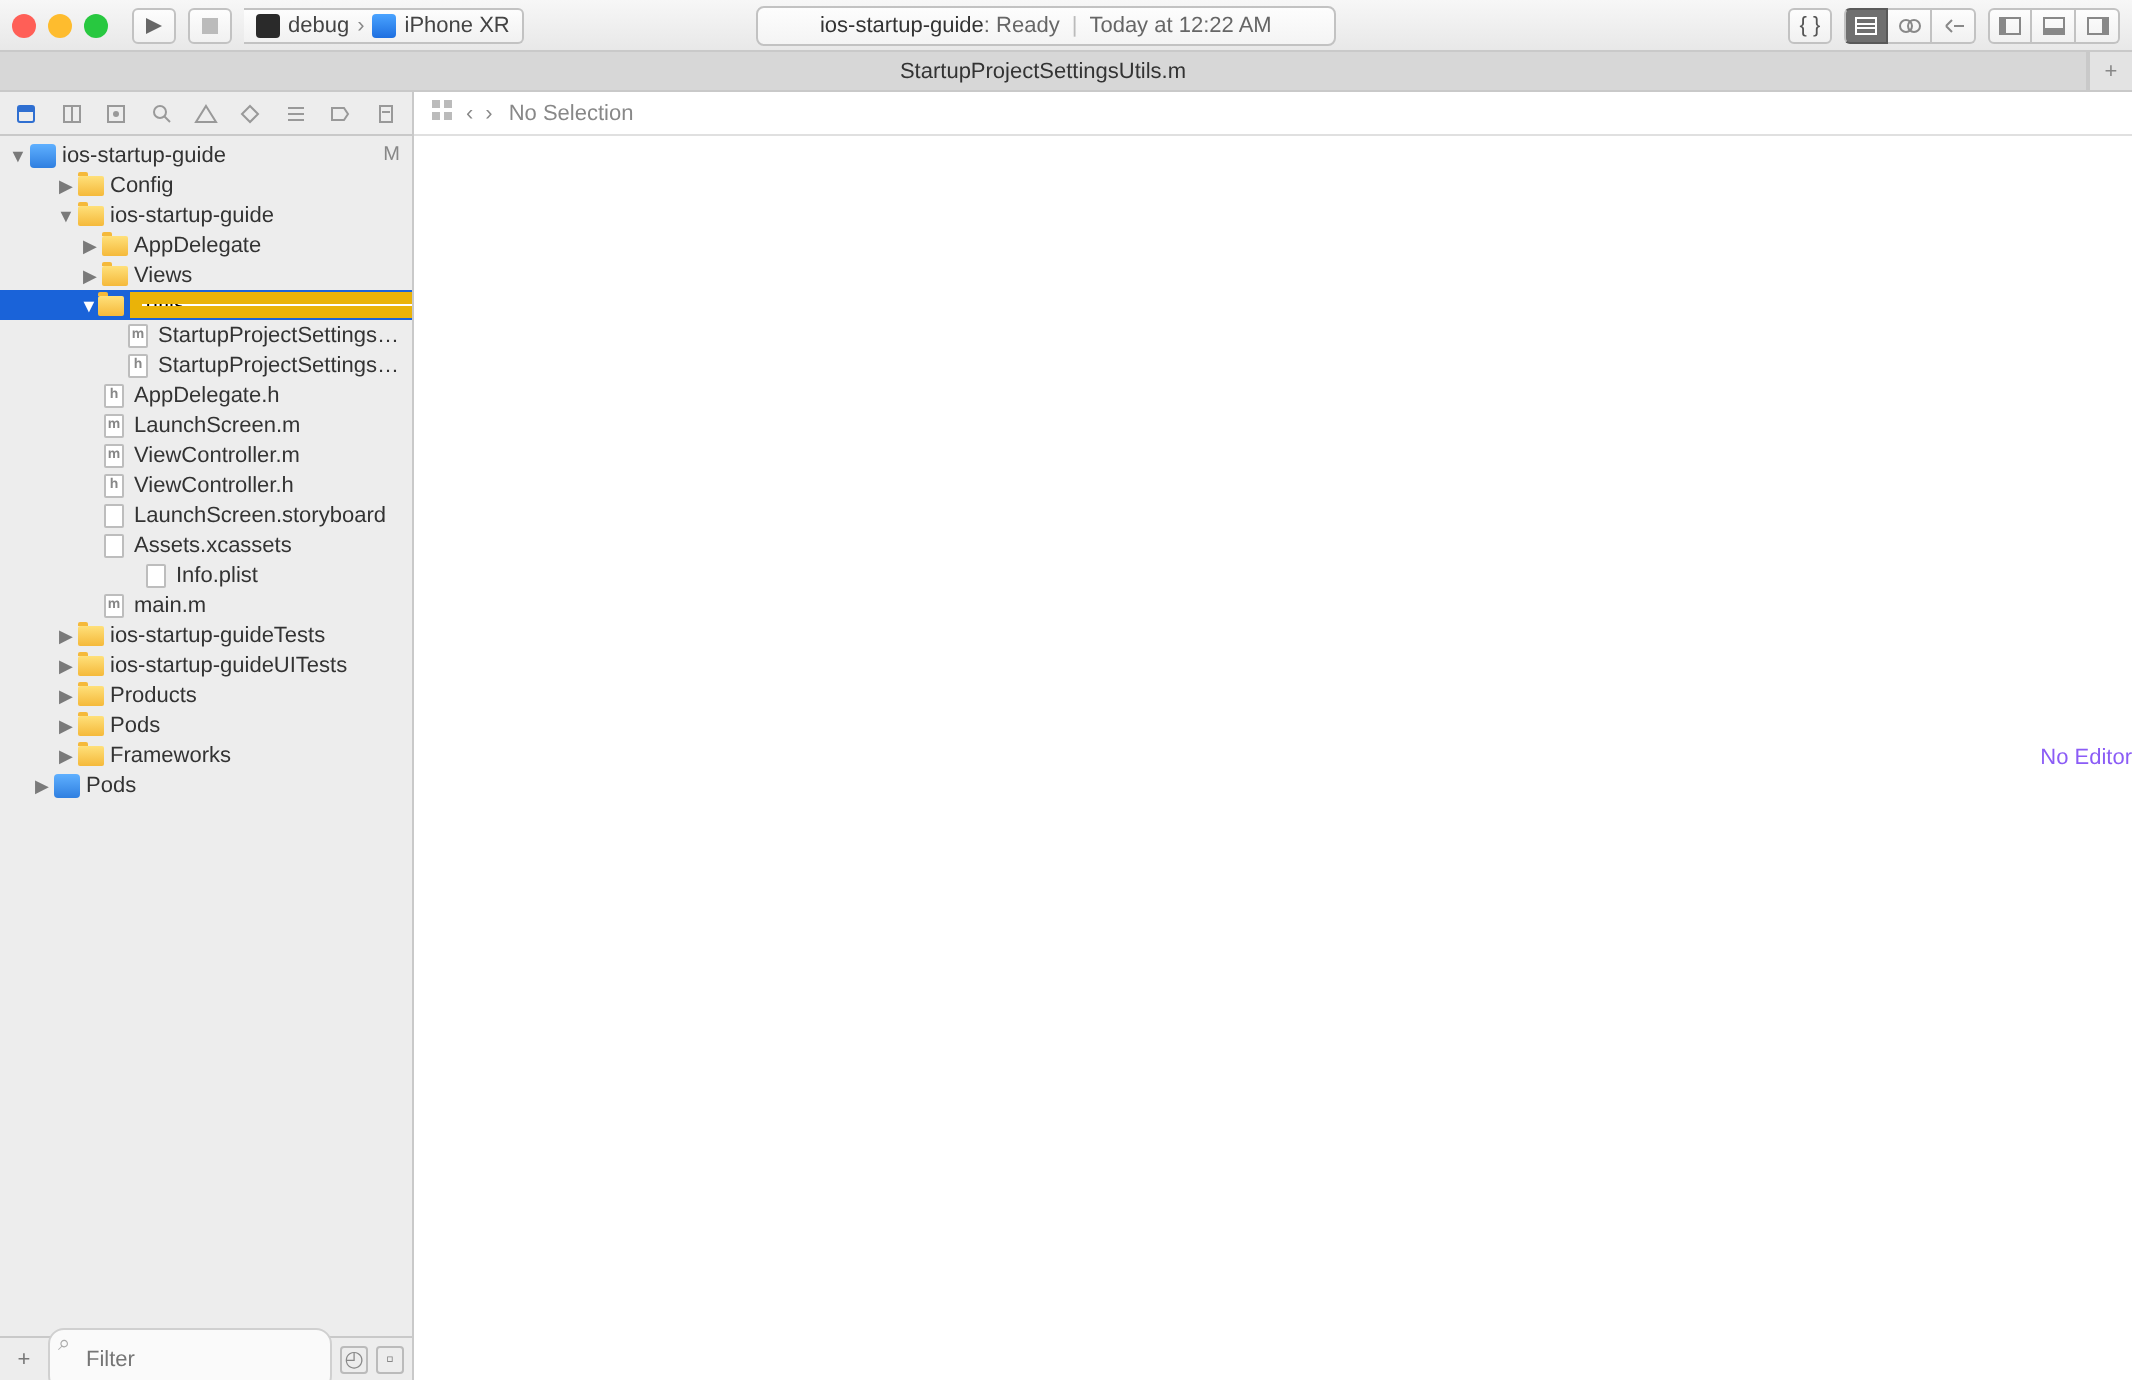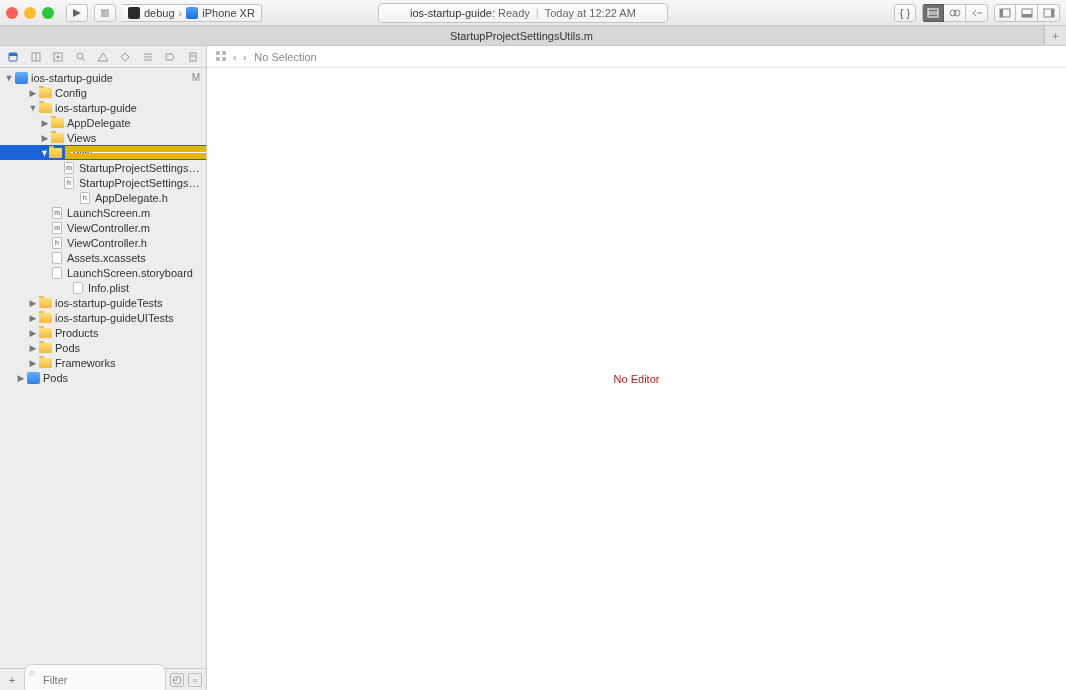--- a/index.html
+++ b/index.html
@@ -60,21 +60,21 @@
 .navfooter{height:22px;border-top:1px solid #c9c9c9;display:flex;align-items:center;padding:0 4px;gap:4px;background:#ededed;}
 .navfooter .plus{width:16px;color:#777;text-align:center;}
 .navfooter .filter{flex:1;position:relative;}
 .navfooter input{width:100%;height:32px;border:1px solid #d0d0d0;border-radius:8px;padding:0 6px 0 18px;background:#fafafa;color:#666;}
 .navfooter .ficon{position:absolute;left:5px;top:2px;color:#aaa;}
 .navfooter .opt{width:14px;height:14px;border:1px solid #bbb;border-radius:2px;display:flex;align-items:center;justify-content:center;color:#888;}
 
 .editor{flex:1;display:flex;flex-direction:column;background:#fff;}
 .jumpbar{height:22px;border-bottom:1px solid #e0e0e0;display:flex;align-items:center;gap:8px;padding:0 8px;color:#888;}
 .jumpbar .jb{display:flex;align-items:center;gap:6px;}
-.editorbody{flex:1;display:flex;align-items:center;justify-content:center;color:#b91c1c;font-size:15px;}
+.editorbody{flex:1;display:flex;align-items:center;justify-content:flex-end;color:#8b5cf6;font-size:15px;}
 </style>
 </head>
 <body>
 
 <div class="toolbar">
   <div class="traffic">
     <div class="tl red"></div>
     <div class="tl yellow"></div>
     <div class="tl green"></div>
   </div>
@@ -264,21 +264,21 @@
           </span>
           <span class="label">StartupProjectSettingsUtils.m</span>
         </div>
         <div class="row" style="padding-left: 52px;">
           <span class="disc"></span>
           <span class="ic">
             <span class="filebox">h</span>
           </span>
           <span class="label">StartupProjectSettingsUtils.h</span>
         </div>
-        <div class="row" style="padding-left: 40px; margin-left: 28px;">
+        <div class="row" style="padding-left: 40px;">
           <span class="disc"></span>
           <span class="ic">
             <span class="filebox">h</span>
           </span>
           <span class="label">AppDelegate.h</span>
         </div>
         <div class="row" style="padding-left: 40px;">
           <span class="disc"></span>
           <span class="ic">
             <span class="filebox">m</span>
@@ -297,35 +297,42 @@
           <span class="ic">
             <span class="filebox">h</span>
           </span>
           <span class="label">ViewController.h</span>
         </div>
         <div class="row" style="padding-left: 40px;">
           <span class="disc"></span>
           <span class="ic">
             <span class="filebox"></span>
           </span>
+          <span class="label">LaunchScreen.storyboard</span>
+        </div>
+        <div class="row" style="padding-left: 40px;">
+          <span class="disc"></span>
+          <span class="ic">
+            <span class="filebox"></span>
+          </span>
           <span class="label">Assets.xcassets</span>
         </div>
-        <div class="row" style="padding-left: 40px;">
+        <div class="row" style="padding-left: 61px;">
           <span class="disc"></span>
           <span class="ic">
             <span class="filebox"></span>
           </span>
-          <span class="label">LaunchScreen.storyboard</span>
-        </div>
-        <div class="row" style="padding-left: 61px;">
-          <span class="disc"></span>
-          <span class="ic">
-            <span class="filebox"></span>
-          </span>
           <span class="label">Info.plist</span>
+        </div>
+        <div class="row" style="padding-left: 40px;">
+          <span class="disc"></span>
+          <span class="ic">
+            <span class="filebox">m</span>
+          </span>
+          <span class="label">main.m</span>
         </div>
         <div class="row" style="padding-left: 28px;">
           <span class="disc">▶</span>
           <span class="ic">
             <span class="folder"></span>
           </span>
           <span class="label">ios-startup-guideTests</span>
         </div>
         <div class="row" style="padding-left: 28px;">
           <span class="disc">▶</span>

